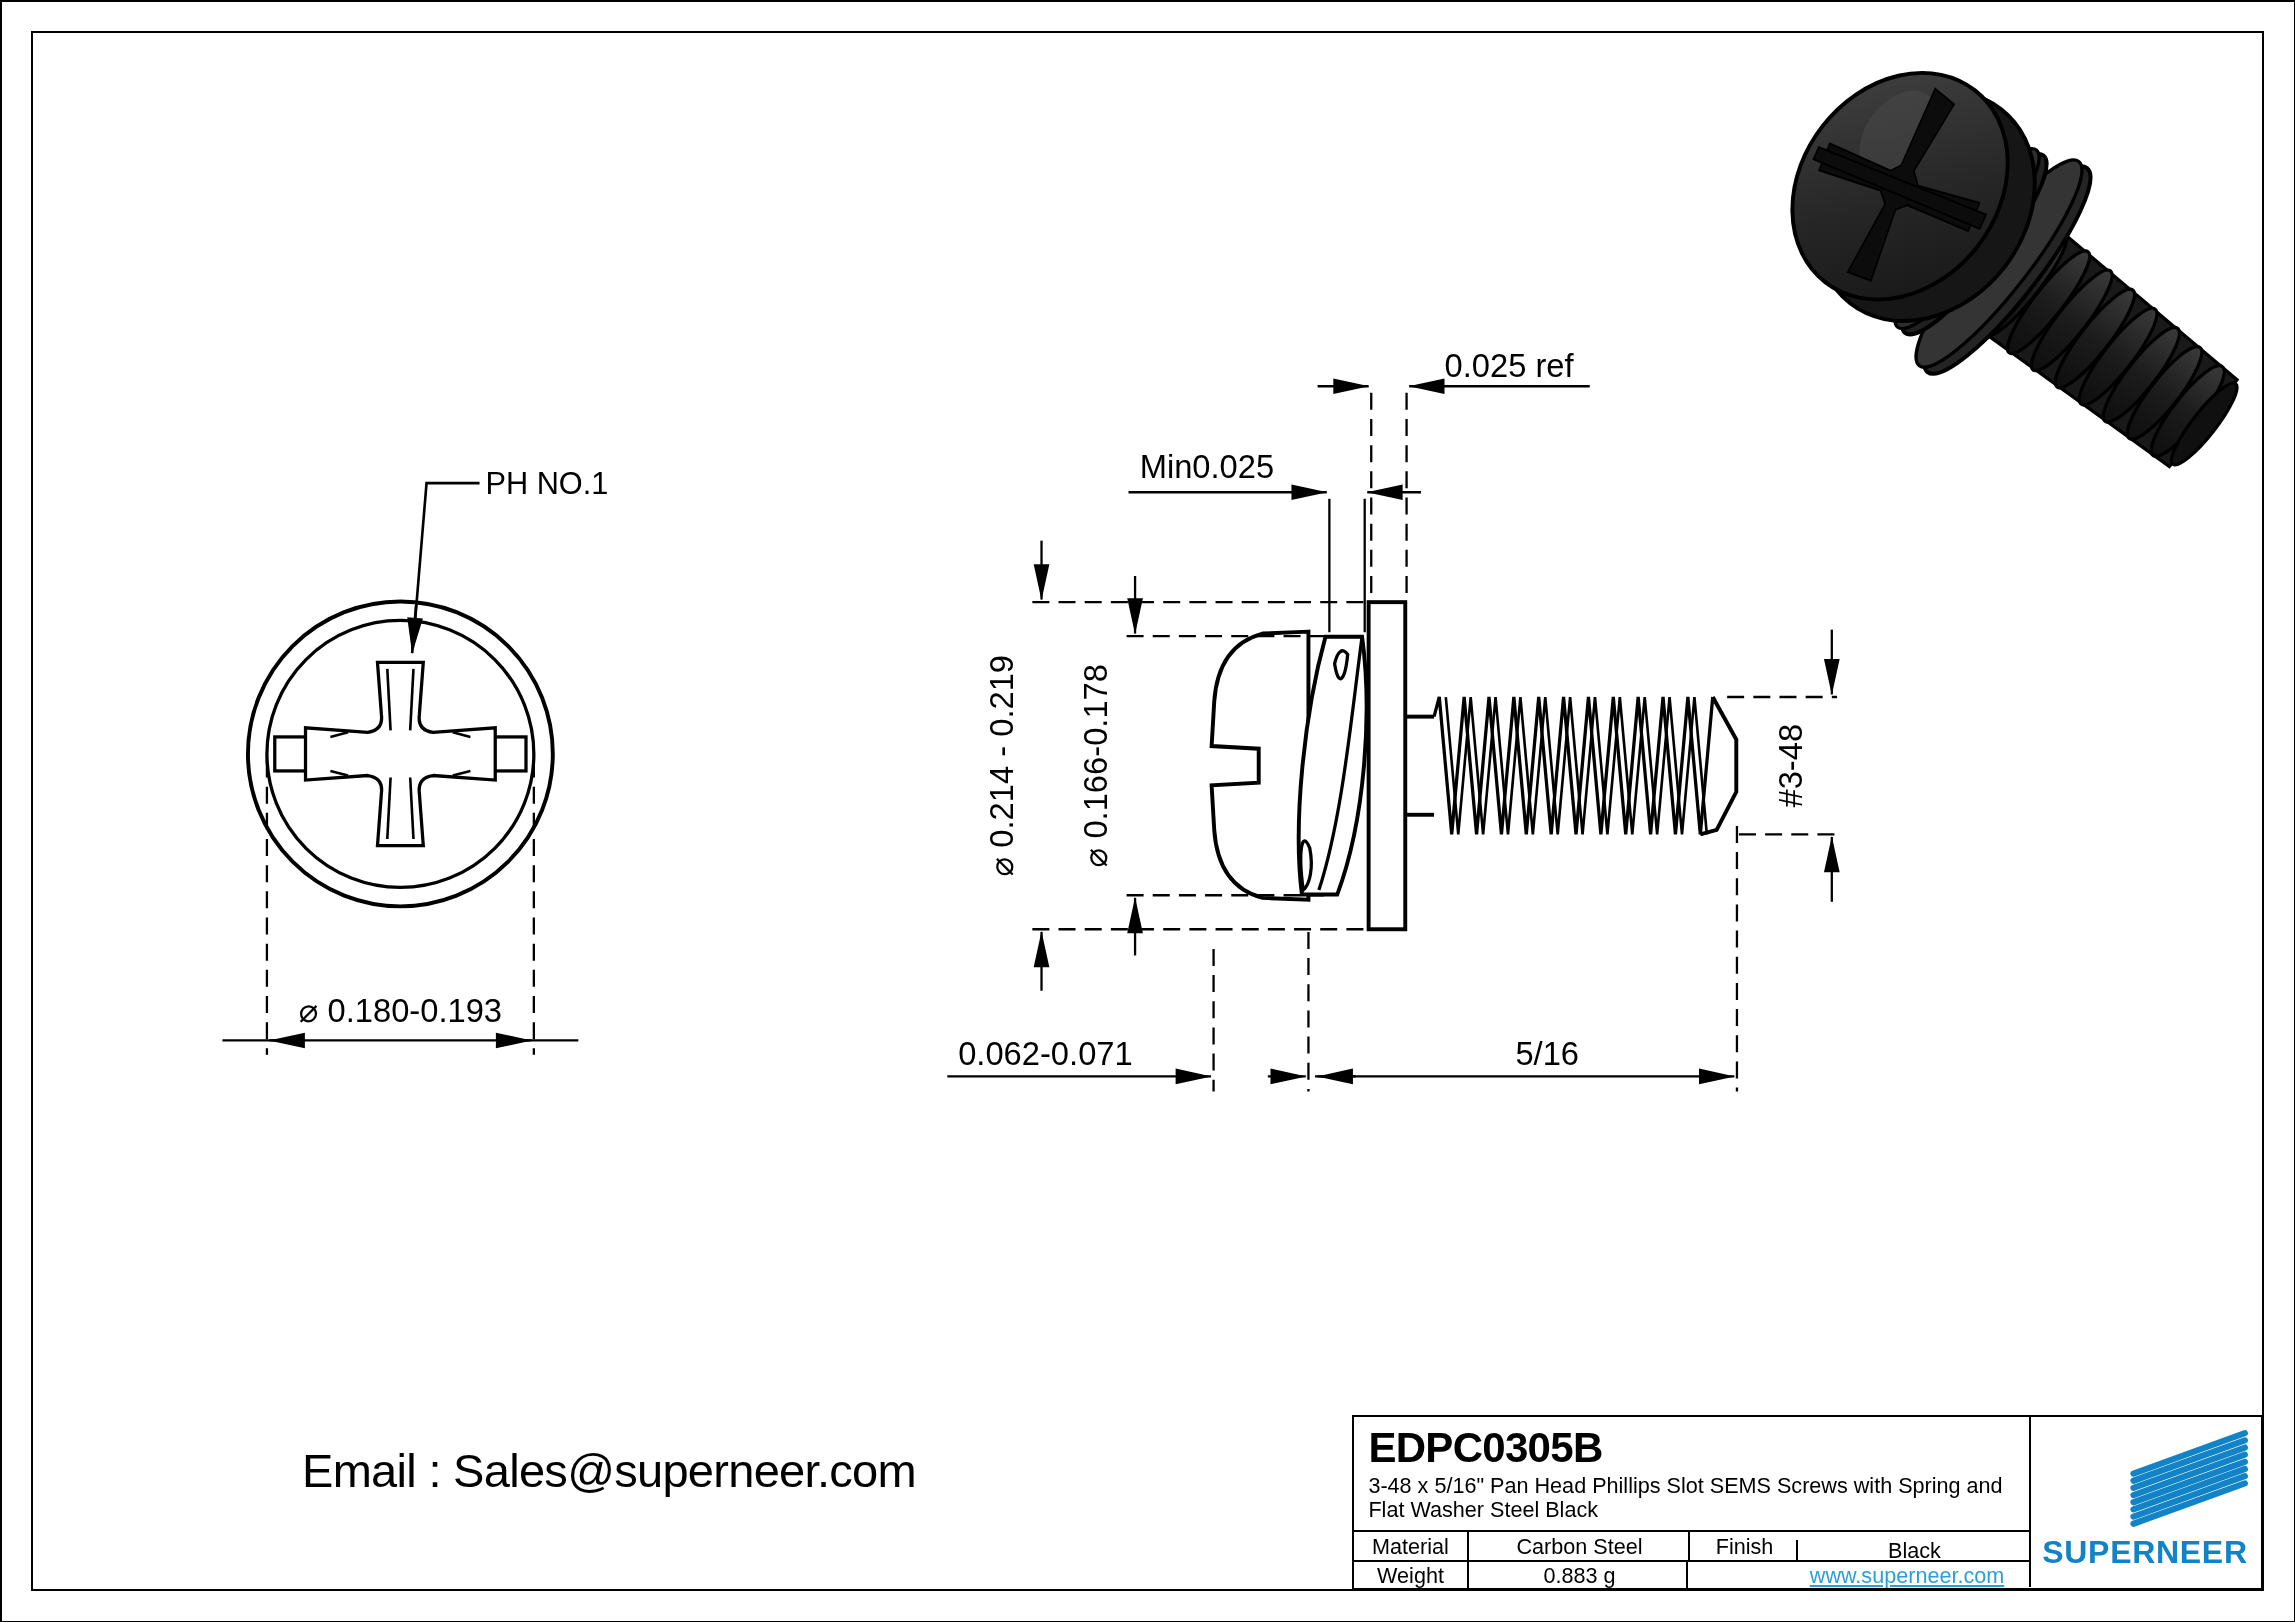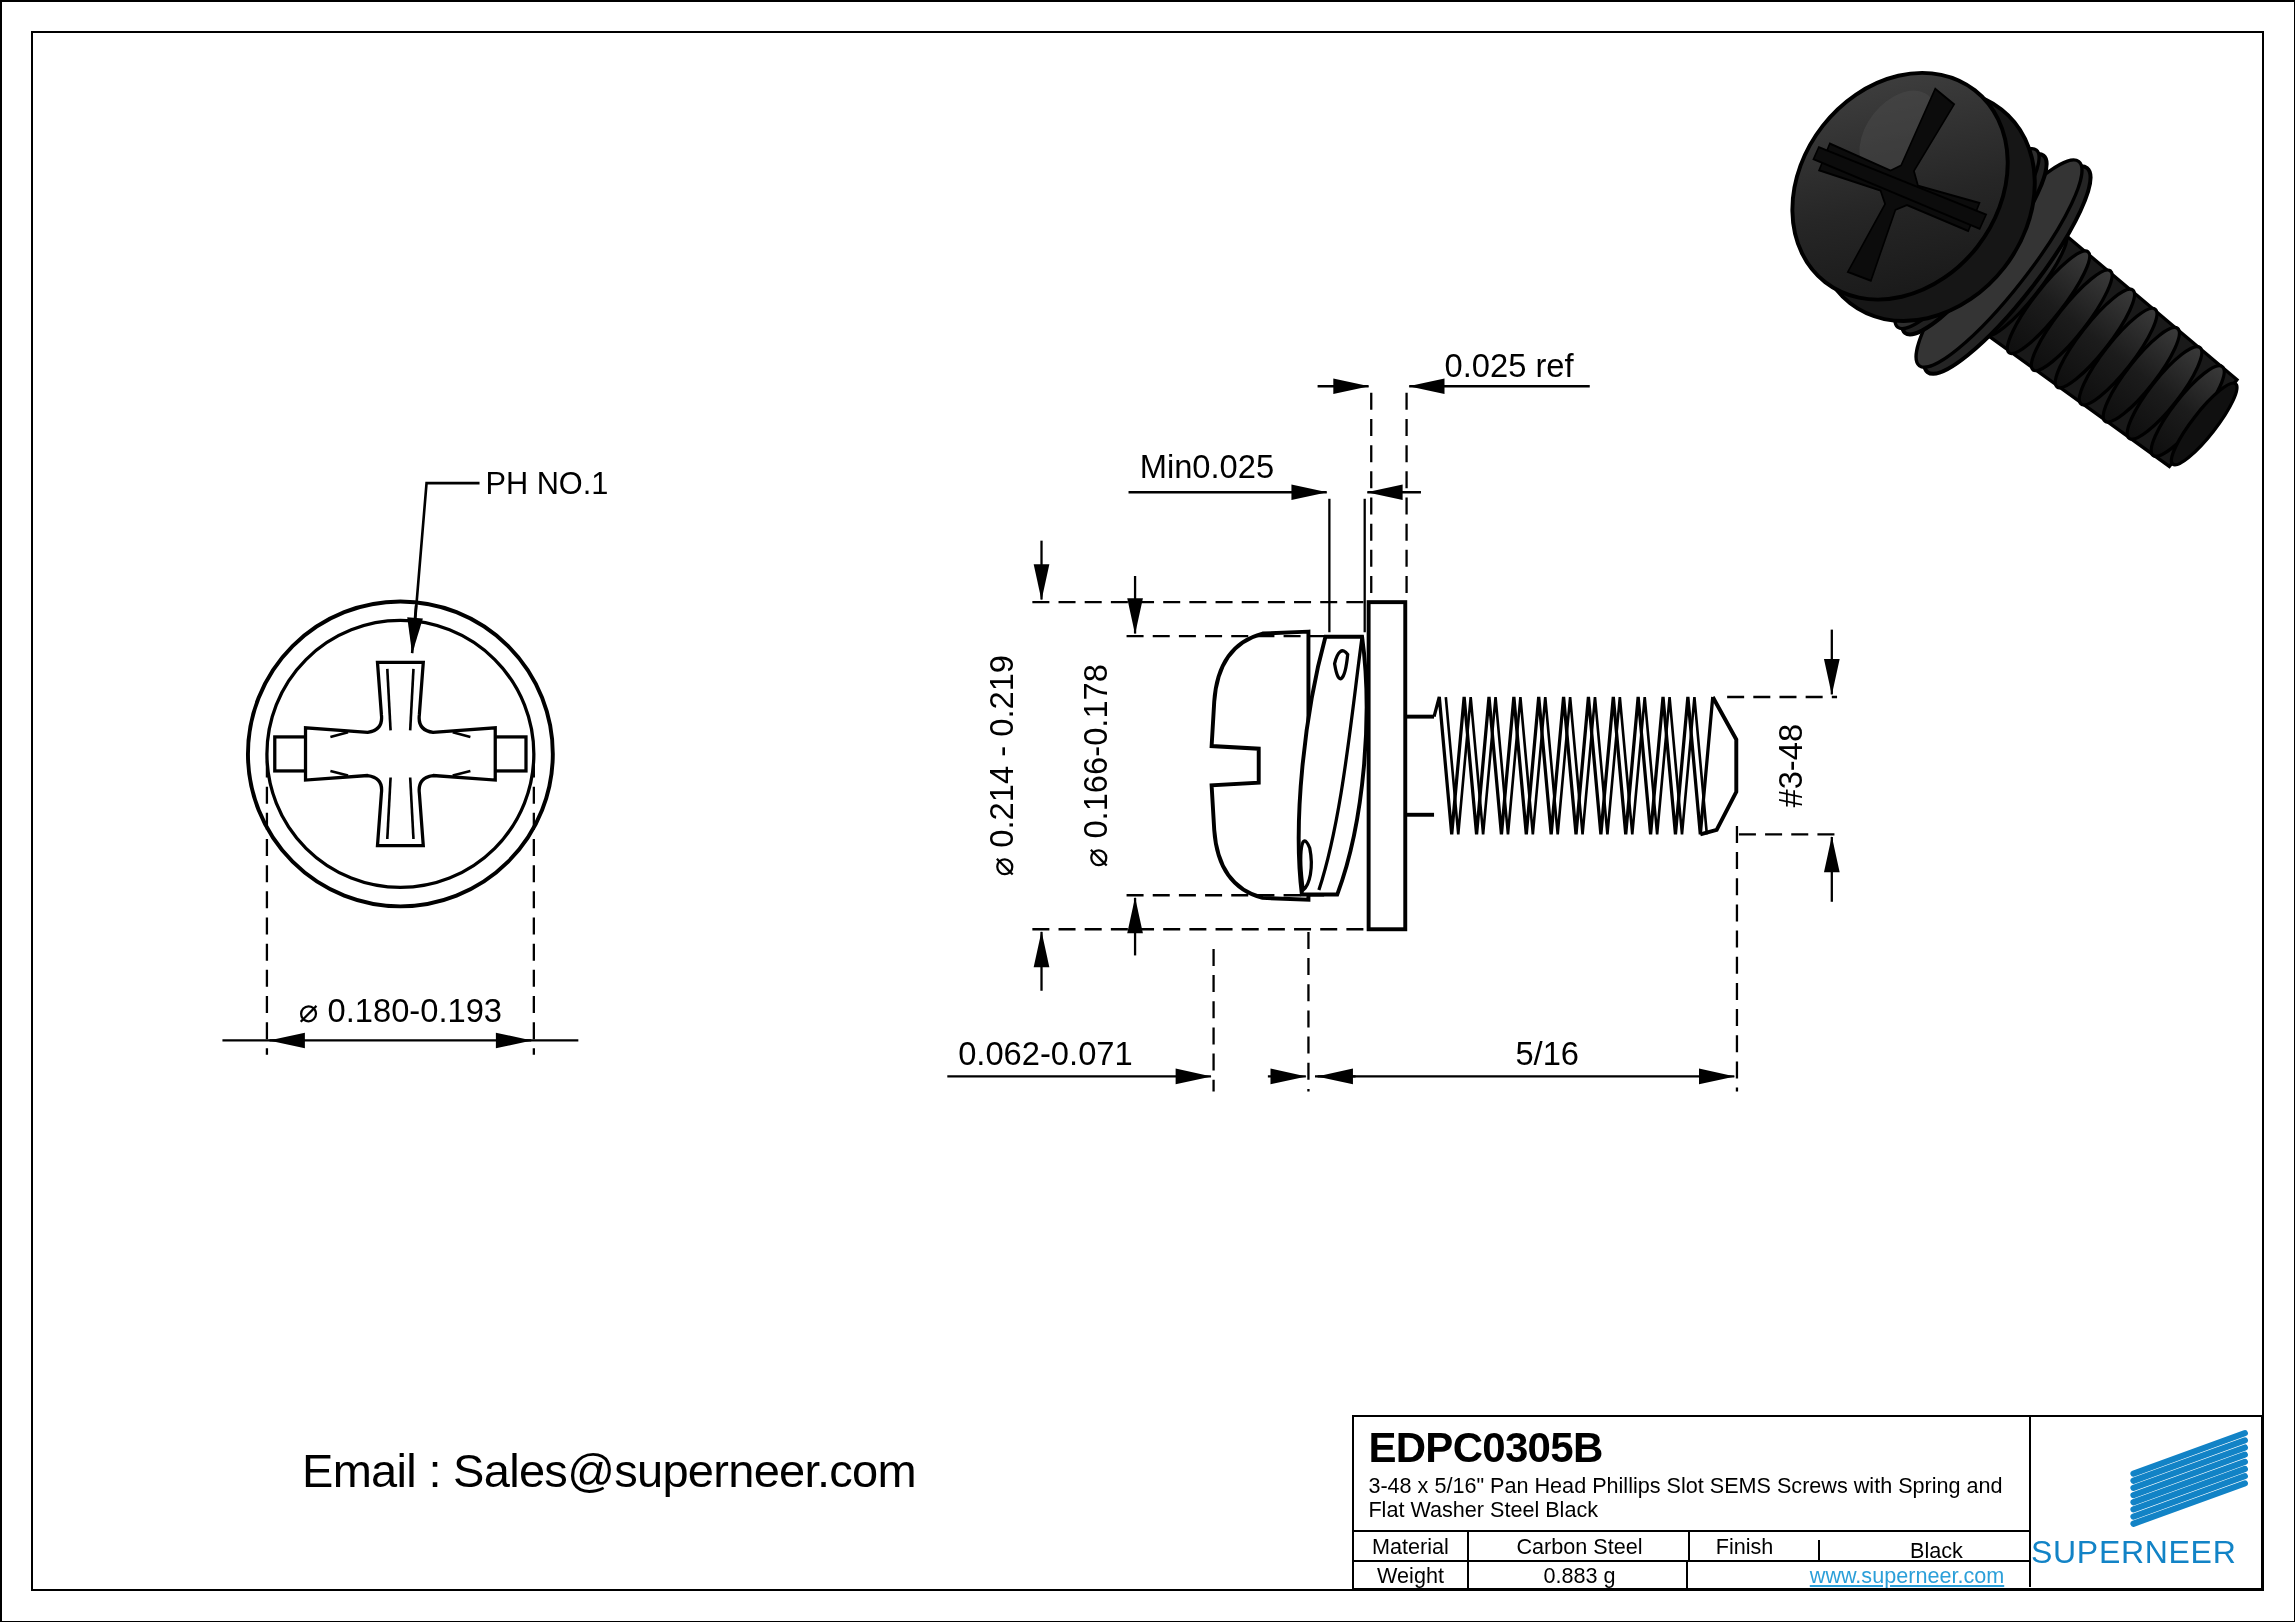--- a/index.html
+++ b/index.html
@@ -14,21 +14,21 @@
   .tb{position:absolute;left:1352px;top:1415px;width:911px;height:175px;border:2.6px solid #000;box-sizing:border-box;background:#fff;}
   .tb .cell{position:absolute;box-sizing:border-box;}
   .tb-desc{left:0;top:0;width:675px;height:133px;padding:6.5px 0 0 14.4px;}
   .pn{font-size:42px;font-weight:bold;letter-spacing:-0.7px;line-height:47px;}
   .desc{font-size:21.6px;line-height:24px;margin-top:3.9px;}
   .row{position:absolute;left:0;width:675px;height:30px;border-top:2px solid #000;}
   .r1{top:113px;} .r2{top:143px;height:27.5px;}
   .rcell{position:absolute;top:0;bottom:0;display:flex;align-items:center;justify-content:center;font-size:21.6px;}
   .vline{border-left:2px solid #000;}
   .logo-cell{left:675px;top:0;width:230px;height:170px;border-left:2px solid #000;}
-  .brand{position:absolute;left:0;bottom:15.7px;width:100%;font-size:32px;font-weight:normal;letter-spacing:0.7px;}
+  .brand{position:absolute;left:0;bottom:15.7px;width:100%;text-align:center;font-size:32px;font-weight:bold;letter-spacing:0.7px;}
   .stripes{position:absolute;left:99px;top:10.5px;}
   .link{text-decoration:underline;cursor:pointer;}
   
   .email{position:absolute;left:302px;top:1443px;font-size:47px;letter-spacing:-0.7px;}
 </style>
 </head>
 <body>
 
 <div id="sheet">
 
@@ -210,21 +210,21 @@
       <div class="desc">
         <div>3-48 x 5/16" Pan Head Phillips Slot SEMS Screws with Spring and</div>
         <div>Flat Washer Steel Black</div>
       </div>
     </div>
 
     <div class="row r1">
       <div class="rcell" style="left:0;width:113px;text-align:right;">Material</div>
       <div class="rcell vline" style="left:113px;width:221px;">Carbon Steel</div>
       <div class="rcell vline" style="left:334px;width:109px;">Finish</div>
-      <div class="rcell vline" style="left:464px;width:233px;margin-top:8px;">Black</div>
+      <div class="rcell vline" style="left:442px;width:233px;margin-top:8px;">Black</div>
     </div>
 
     <div class="row r2">
       <div class="rcell" style="left:0;width:113px;">Weight</div>
       <div class="rcell vline" style="left:113px;width:221px;">0.883 g</div>
       <div class="rcell vline link" style="left: 332px; width: 342px; color: rgb(43, 159, 217); padding-left: 48px;" id="website-link">www.superneer.com</div>
     </div>
 
     <div class="cell logo-cell">
       <svg class="stripes" width="119" height="99" viewBox="0 0 182 152">

